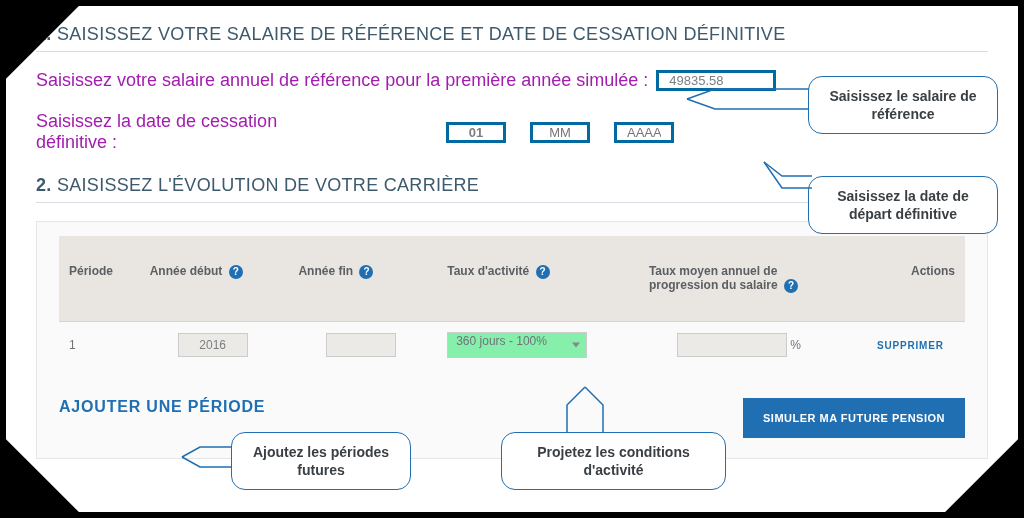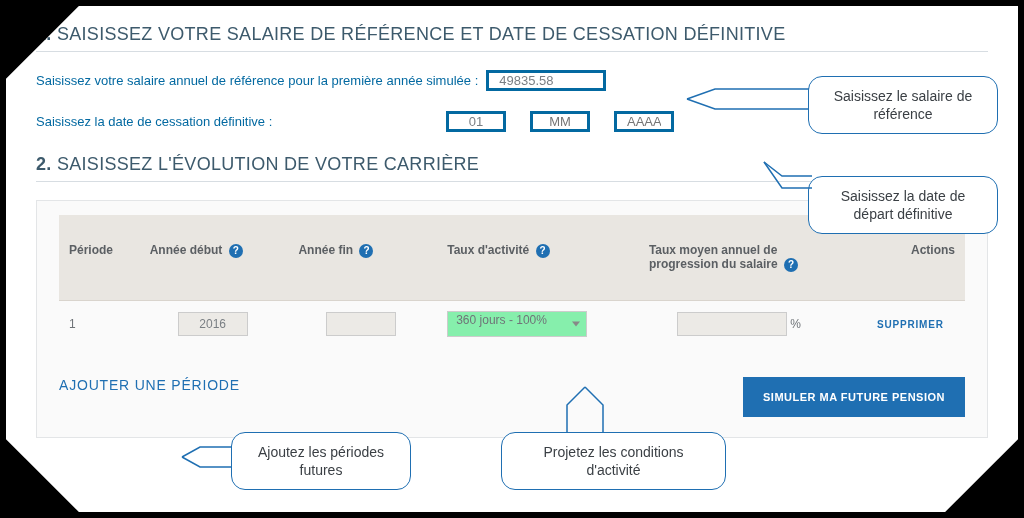--- a/index.html
+++ b/index.html
@@ -42,21 +42,21 @@
     margin-bottom: 6px;
   }
   h2.section-heading .num { font-weight: 700; color: #3d5a6c; }
   hr.divider {
     border: none;
     border-top: 1px solid #d7dde2;
     margin: 4px 0 18px;
   }
 
   .row { display: flex; align-items: center; margin-bottom: 20px; position: relative; }
-  .label { font-size: 13px; color: #0369a1; flex-shrink: 0; }
+  .label { font-size: 18px; color: #a21caf; flex-shrink: 0; }
 
   .input-box {
     border: 3px solid #0369a1;
     background: #fff;
     padding: 0 10px;
     font-size: 13px;
     color: #7a7f84;
     text-align: center;
   }
   .salary-input { width: 120px; margin-left: 8px; text-align: left; }
@@ -139,22 +139,22 @@
   }
   .delete-link {
     color: #1f6fb2;
     font-size: 10px;
     font-weight: 700;
     letter-spacing: .8px;
     cursor: pointer;
   }
   .add-link {
     color: #1f6fb2;
-    font-size: 14px;
-    font-weight: 400;
+    font-size: 16px;
+    font-weight: 700;
     letter-spacing: .8px;
     cursor: pointer;
   }
   .bottom-bar {
     display: flex;
     justify-content: space-between;
     align-items: flex-start;
     margin-top: 30px;
   }
   .simulate-btn {
@@ -174,20 +174,21 @@
     position: absolute;
     background: #fff;
     border: 1.5px solid #1f6fb2;
     border-radius: 14px;
     padding: 10px 18px;
     font-size: 14px;
     color: #3a3f44;
     text-align: center;
     line-height: 1.3;
     z-index: 30;
+    font-weight: bold;
   }
   .callout svg {
     position: absolute;
     overflow: visible;
   }
   .callout-salary { top: 70px; right: 20px; width: 190px; }
   .callout-date   { top: 170px; right: 20px; width: 190px; }
   .callout-periods{ bottom: 22px; left: 225px; width: 180px; }
   .callout-activity{ bottom: 22px; left: 495px; width: 225px; }
 
@@ -208,21 +209,21 @@
   <hr class="divider">
 
   <div class="row">
     <span class="label">Saisissez votre salaire annuel de référence pour la première année simulée :</span>
     <input class="input-box salary-input" value="49835.58" style="">
   </div>
 
   <div class="row">
     <span class="label" style="width:280px">Saisissez la date de cessation définitive :</span>
     <div class="date-group">
-      <input class="input-box date-box" style="color: rgb(122, 127, 132);" value="01">
+      <input class="input-box date-box" style="color: rgb(122, 127, 132); font-weight: bold;" value="01">
       <input class="input-box date-box" placeholder="MM" style="">
       <input class="input-box date-box" placeholder="AAAA" style="">
     </div>
   </div>
 
   <h2 class="section-heading" style="margin-top:22px">
     <span class="num">2.</span>
     <span>SAISISSEZ L'ÉVOLUTION DE VOTRE CARRIÈRE</span>
   </h2>
   <hr class="divider">

